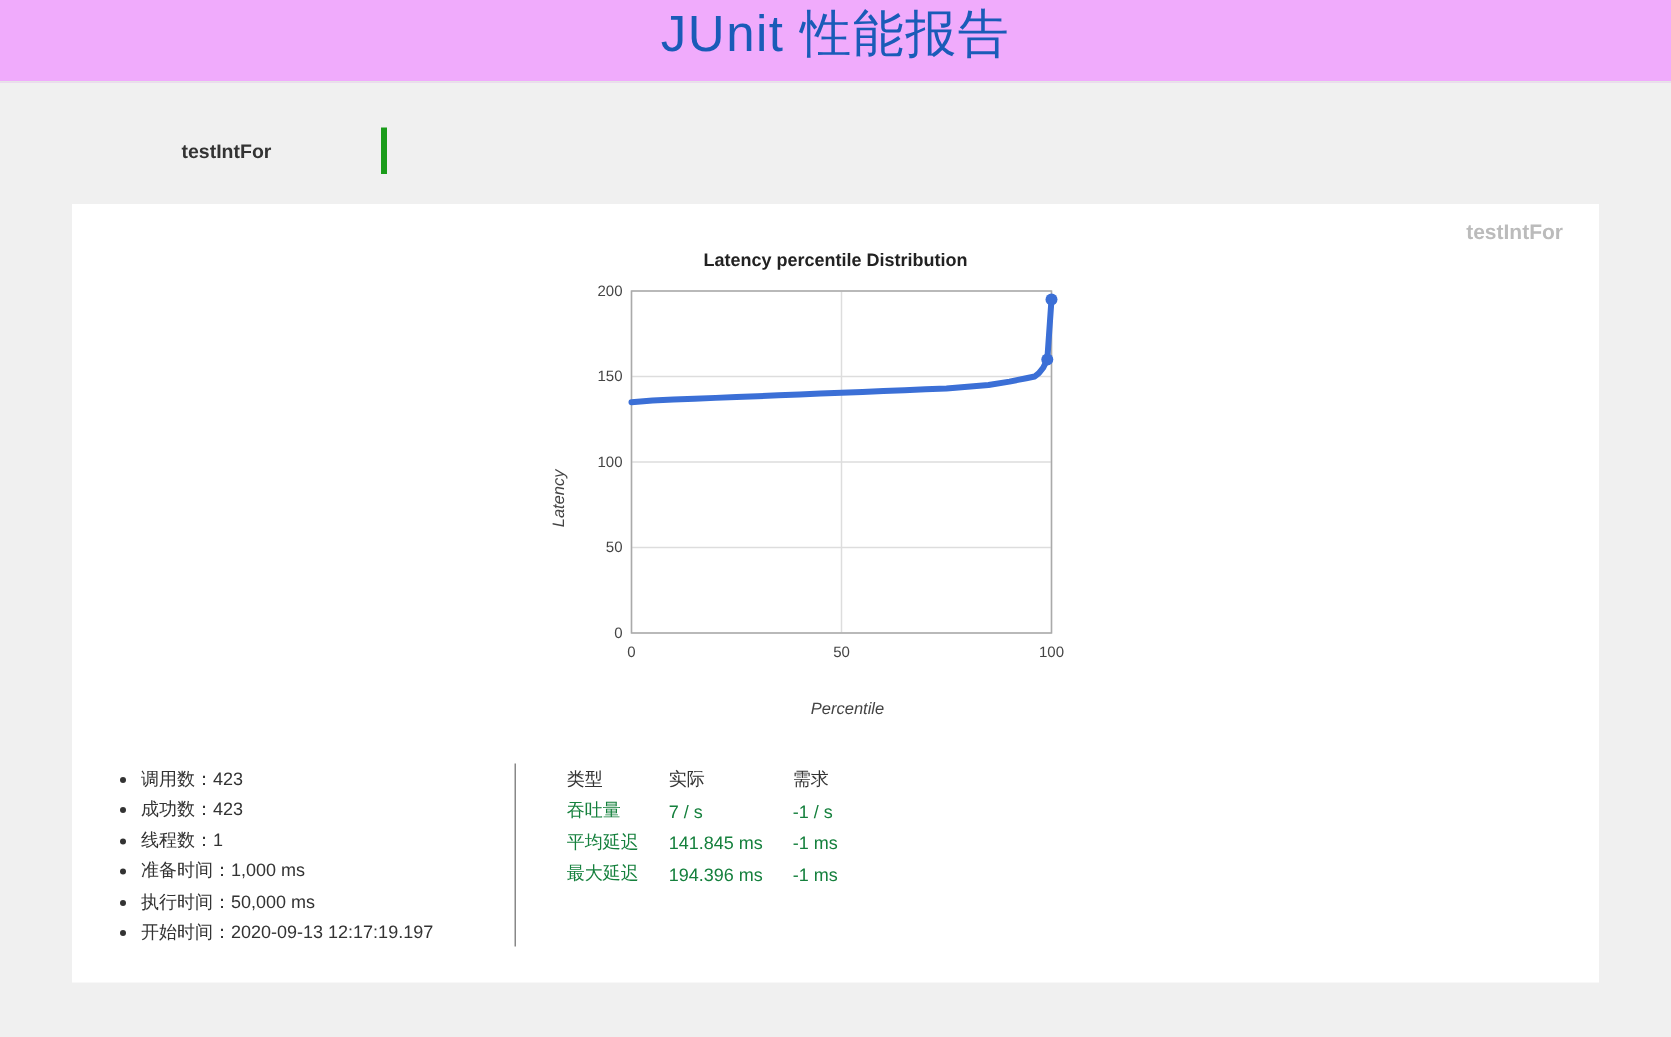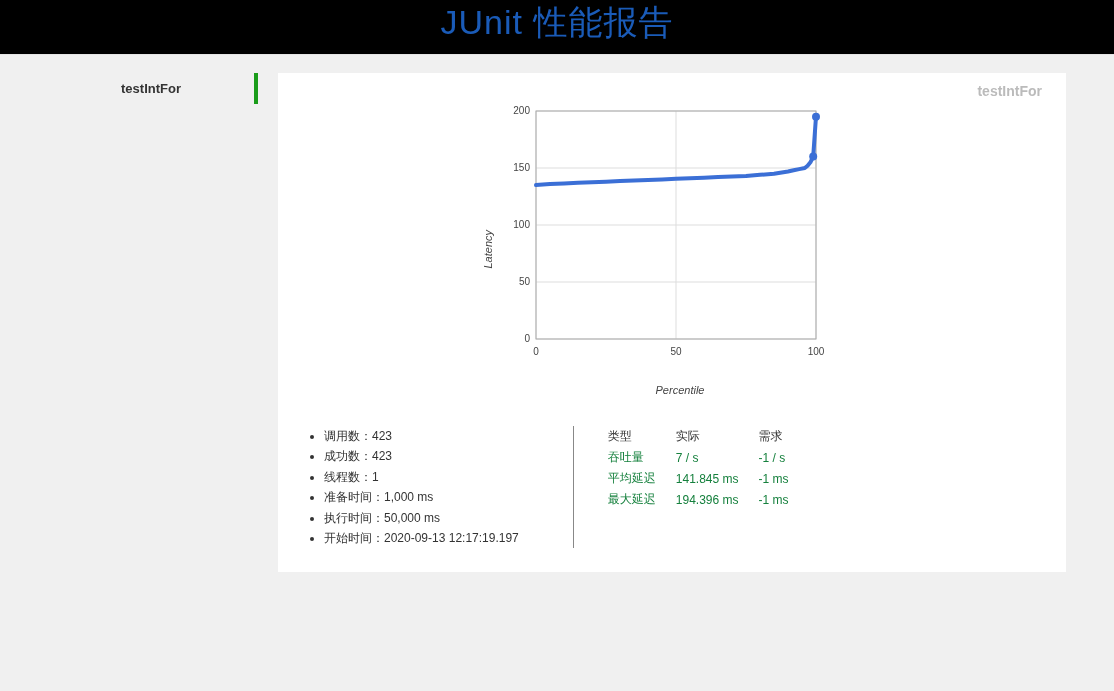--- a/index.html
+++ b/index.html
@@ -4,37 +4,38 @@
 <style>
 * { box-sizing: border-box; }
 body {
   margin: 0;
   font-family: Verdana, "Microsoft YaHei", sans-serif;
   background: #f0f0f0;
   font-size: 13px;
   color: #333;
 }
 .header {
-  background: #000000;
+  background: #f0abfc;
   border-bottom: 1px solid #e5e5e5;
   padding: 0 0 8px 0;
   text-align: center;
 }
 .header h1 {
   margin: 0;
   padding: 0;
   font-size: 34px;
   font-weight: 400;
   color: #1a5bb8;
   letter-spacing: 1px;
 }
 .container {
   display: flex;
-  padding: 18px 48px;
+  padding: 30px 48px;
   gap: 20px;
+  flex-direction: column;
 }
 .sidebar {
   width: 210px;
   background: #fff;
   padding: 0;
   align-self: flex-start;
 }
 .sidebar-item {
   background: #f0f0f0;
   border-right: 4px solid #1a9c1a;
@@ -145,20 +146,21 @@
 <div class="container">
   <div class="sidebar">
     <div class="sidebar-item">testIntFor</div>
   </div>
 
   <div class="main">
     <div class="test-name-label">testIntFor</div>
 
     <div class="chart-wrap">
       <div class="chart-box">
+        <div class="chart-title">Latency percentile Distribution</div>
         <div class="chart-flex">
           <div class="y-label">Latency</div>
           <div class="plot-col">
             <div class="plot-svg-wrap">
               <svg id="chart-svg" width="330" height="260">
                   <line x1="38" y1="236" x2="318" y2="236" stroke="#ddd" stroke-width="1"></line>
                   <text x="32" y="239" text-anchor="end">0</text>
                   <line x1="38" y1="179" x2="318" y2="179" stroke="#ddd" stroke-width="1"></line>
                   <text x="32" y="182" text-anchor="end">50</text>
                   <line x1="38" y1="122" x2="318" y2="122" stroke="#ddd" stroke-width="1"></line>

